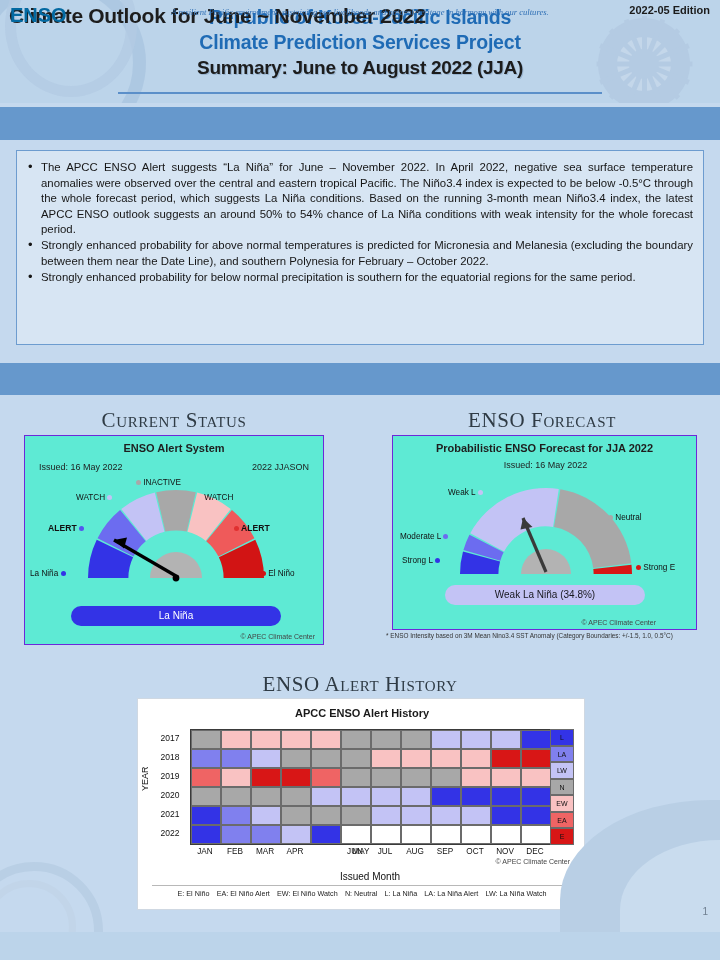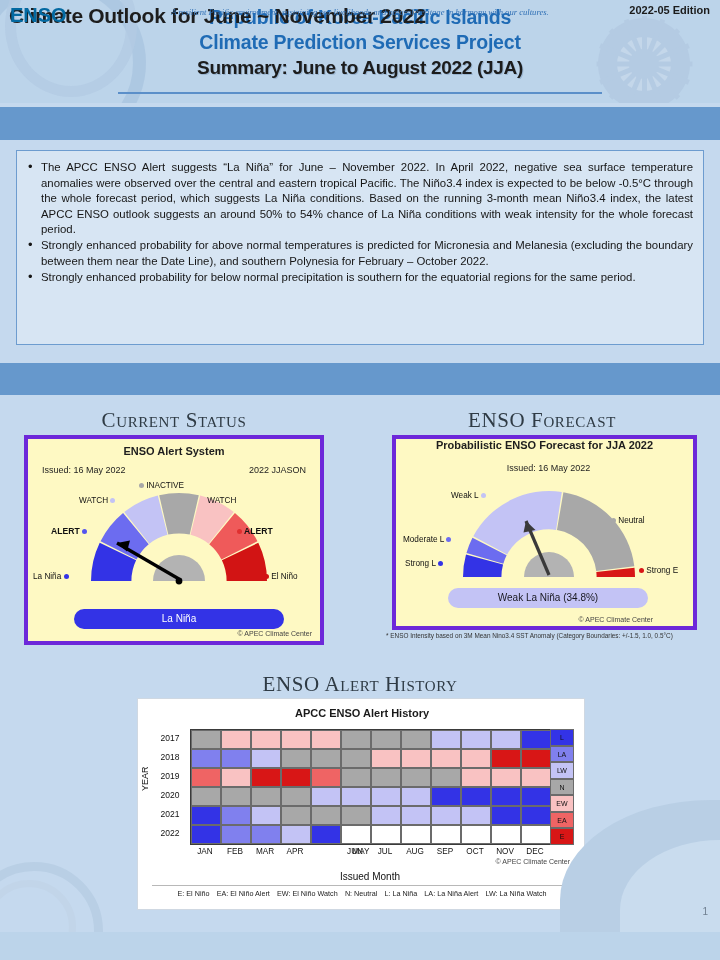--- a/index.html
+++ b/index.html
@@ -47,21 +47,21 @@
 
   
   #enso-band { position:absolute; left:0; top:363px; width:720px; height:32px; background:#6698cc; }
   #enso-band-title { position:absolute; left:10px; top:4px; font-size:20px; font-weight:700; color:#0369a1; }
 
   
   .sec-title { position:absolute; font-family:"Liberation Serif", serif; font-variant:small-caps;
       font-size:21px; color:#2f3b45; letter-spacing:.6px; text-align:center; }
 
   
-  .panel { position:absolute; background:#fef9c3; border:4px solid #6d28d9; box-sizing:border-box; }
+  .panel { position:absolute; background:#5eead4; border:1px solid #6d28d9; box-sizing:border-box; }
 
   .chart-title { text-align:center; font-size:11px; font-weight:700; color:#1e1e1e; }
   .chart-sub { font-size:9px; color:#1e1e1e; }
   .copyright { position:absolute; font-size:7px; color:#444; }
 
   
   .gauge { position:absolute; }
   .gauge svg { display:block; }
   .g-label { position:absolute; font-size:8.2px; color:#111; white-space:nowrap; }
   .g-label.b { font-weight:700; font-size:8.6px; }
@@ -208,21 +208,21 @@
     <span>El Niño</span>
   </div>
 
   <div class="pill" style="left:46px; top:170px; width:210px; background:#3333e6; color:#fff;">La Niña</div>
   <div class="copyright" style="right:8px; bottom:4px;">© APEC Climate Center</div>
 </div>
 
 <div class="sec-title" style="left:392px; top:408px; width:300px;">ENSO Forecast</div>
 
 <div class="panel" style="left:392px; top:435px; width:305px; height:195px;">
-  <div class="chart-title" style="">Probabilistic ENSO Forecast for JJA 2022</div>
+  <div class="chart-title" style="margin-top:6px;">Probabilistic ENSO Forecast for JJA 2022</div>
   <div class="chart-sub" style="position:absolute; left:0; top:24px; width:305px; text-align:center;">Issued: 16 May 2022</div>
 
   <div class="gauge" style="left:58px; top:40px;">
     <svg width="190" height="106" viewBox="0 0 190 106">
       <g transform="translate(95,98)">
         <path d="M -86 0 A 86 86 0 0 1 -83.00 -22.43 L -45.94 -12.41 A 47.6 47.6 0 0 0 -47.6 0 Z" fill="#3333e6"></path>
         <path d="M -82.54 -24.03 A 86 86 0 0 1 -76.55 -39.15 L -42.37 -21.67 A 47.6 47.6 0 0 0 -45.68 -13.30 Z" fill="#6c6cf0"></path>
         <path d="M -75.70 -40.72 A 86 86 0 0 1 12.80 -85.04 L 7.08 -47.07 A 47.6 47.6 0 0 0 -41.90 -22.54 Z" fill="#c3c3f5"></path>
         <path d="M 14.39 -84.79 A 86 86 0 0 1 85.33 -10.68 L 47.23 -5.91 A 47.6 47.6 0 0 0 7.96 -46.93 Z" fill="#a8a8a8"></path>
         <path d="M 85.48 -9.13 A 86 86 0 0 1 86 0 L 47.6 0 A 47.6 47.6 0 0 0 47.31 -5.05 Z" fill="#d81616"></path>

